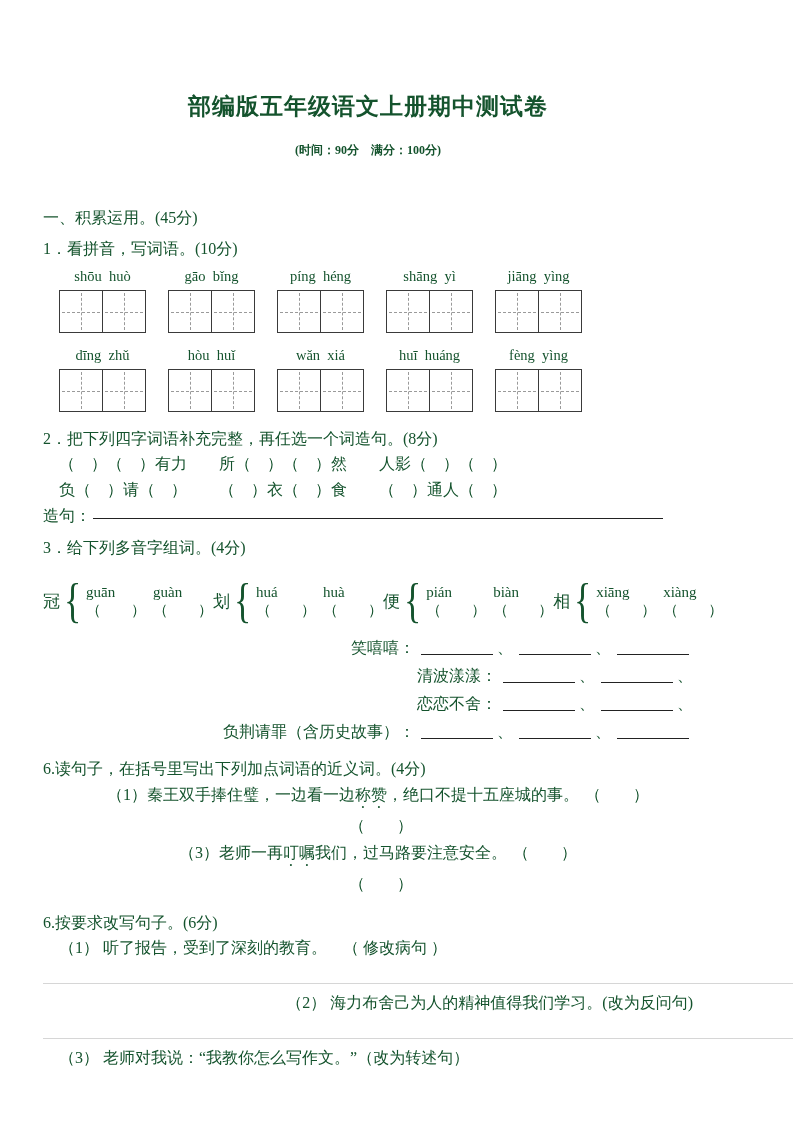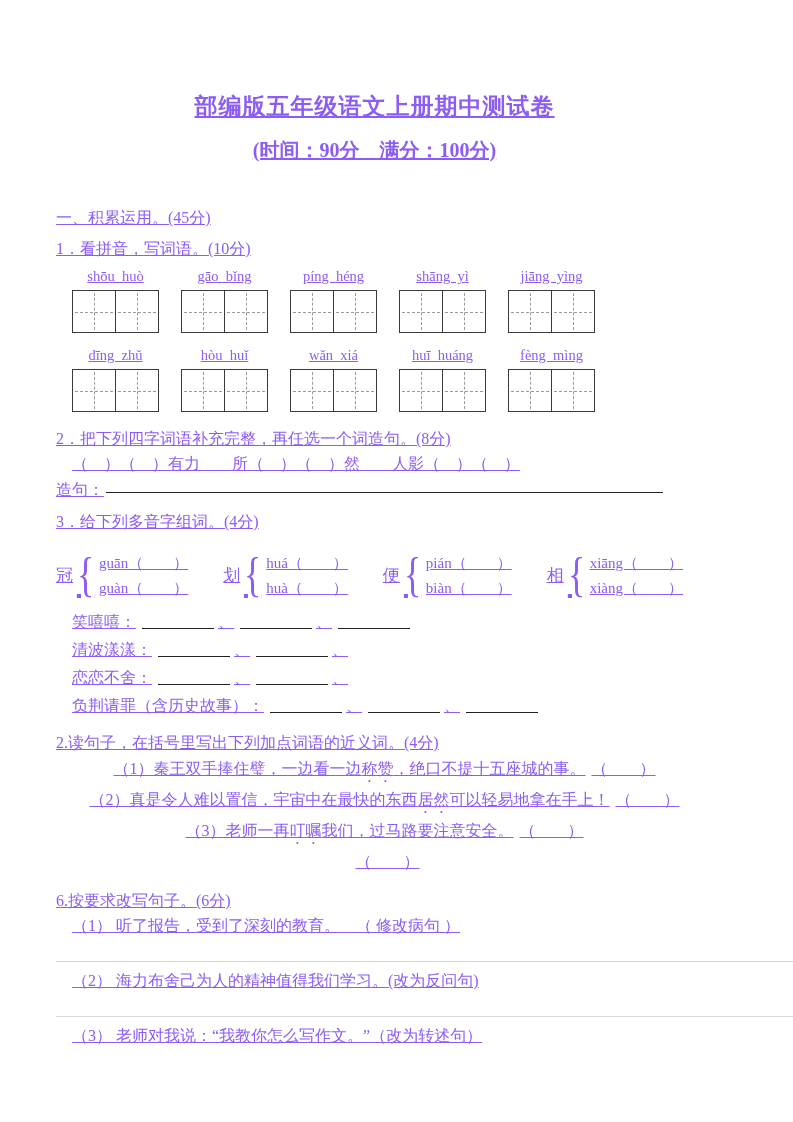--- a/index.html
+++ b/index.html
@@ -1,30 +1,29 @@
 <!DOCTYPE html>
 <html><head>
 <meta charset="utf-8">
 <style>
   * { margin:0; padding:0; box-sizing:border-box; }
   html,body { background:#ffffff; }
   .page {
     position:relative;
     width:793px; height:1122px;
     background:#ffffff;
-    color:#8b5cf6;
+    color:#14532d;
     font-family:"Liberation Serif","DejaVu Serif",serif;
     font-size:16px;
     line-height:25px;
-    padding:92px 100px 0 56px;
+    padding:92px 100px 0 43px;
     overflow:hidden;
-    text-decoration:underline;
   }
   .title { text-align:center; font-size:23px; font-weight:bold; letter-spacing:1px; line-height:30px; }
-  .subtitle { text-align:center; font-size:20px; font-weight:bold; margin-top:16px; }
+  .subtitle { text-align:center; font-size:12px; font-weight:bold; margin-top:16px; }
   .sec-heading { margin-top:42px; }
   .q-label { margin-top:6px; }
 
   
   .pinyin-row { display:flex; gap:22px; margin-left:16px; margin-top:3px; }
   .py { width:87px; text-align:center; font-size:14.5px; white-space:pre; }
   .grid-row { display:flex; gap:22px; margin-left:16px; margin-top:1px; }
   .pgroup { display:flex; }
   .pcell { width:44px; height:43px; border:1px solid #3a3a3a; position:relative; }
   .pcell + .pcell { margin-left:-1px; }
@@ -35,23 +34,23 @@
   .zaoju-row { display:flex; margin-left:0; line-height:26px; margin-right:30px; }
   .blank { display:inline-block; border-bottom:1px solid #222; height:16px; vertical-align:-2px; }
   .w72 { width:72px; margin:0 4px 0 6px; }
   .grow { flex:1; margin-left:2px; }
 
   
   .poly-row { display:flex; justify-content:space-between; margin-top:8px; padding-right:10px; min-height:66px; align-items:center; }
   .poly-group { display:flex; align-items:center; }
   .poly-char { font-size:17px; }
   .brace { font-size:48px; line-height:58px; font-weight:400; margin:0 2px 0 1px; transform:scaleX(0.75); display:inline-block; }
-  .poly-opts { display:flex; flex-direction:column; gap:7px; font-size:15px; line-height:18px; }
-
-  .q4-row { margin-left:16px; line-height:28px; }
+  .poly-opts { display:flex; flex-direction:row; gap:7px; font-size:15px; line-height:18px; }
+
+  .q4-row { margin-left:16px; line-height:28px;text-align:right; }
 
   .q5-item { display:flex; justify-content:center; margin-left:20px; line-height:27px; }
   .em-dot { -webkit-text-emphasis:filled dot; -webkit-text-emphasis-position:under right;
             text-emphasis:filled dot; text-emphasis-position:under right; }
   .paren { white-space:nowrap; margin-left:6px; }
 
   .q6-item { margin-left:16px; line-height:26px; }
   .ans-line { height:23px; border-bottom:1px solid #d6d6d6; margin-right:-100px; }
 </style>
 </head>
@@ -94,21 +93,21 @@
         <div class="pcell"></div>
         <div class="pcell"></div>
       </div>
   </div>
 
   <div class="pinyin-row" style="margin-top:10px;">
     <span class="py">dīng  zhǔ</span>
     <span class="py">hòu  huǐ</span>
     <span class="py">wǎn  xiá</span>
     <span class="py">huī  huáng</span>
-    <span class="py">fèng  mìng</span>
+    <span class="py">fèng  yìng</span>
   </div>
   <div class="grid-row">
     <div class="pgroup">
         <div class="pcell"></div>
         <div class="pcell"></div>
       </div>
     <div class="pgroup">
         <div class="pcell"></div>
         <div class="pcell"></div>
       </div>
@@ -121,20 +120,21 @@
         <div class="pcell"></div>
       </div>
     <div class="pgroup">
         <div class="pcell"></div>
         <div class="pcell"></div>
       </div>
   </div>
 
   <div class="q-label" style="margin-top:14px;">2．把下列四字词语补充完整，再任选一个词造句。(8分)</div>
   <div class="q2-line">（　）（　）有力　　所（　）（　）然　　人影（　）（　）</div>
+  <div class="q2-line">负（　）请（　）　　（　）衣（　）食　　（　）通人（　）</div>
   <div class="zaoju-row">
     <span>造句：</span>
     <span class="blank grow"></span>
   </div>
 
   <div class="q-label">3．给下列多音字组词。(4分)</div>
   <div class="poly-row">
     <div class="poly-group">
       <span class="poly-char">冠</span>
       <span class="brace">{</span>
@@ -175,37 +175,36 @@
   <div class="q4-row">
     <span>清波漾漾：</span><span class="blank w72"></span><span>、</span><span class="blank w72"></span><span>、</span>
   </div>
   <div class="q4-row">
     <span>恋恋不舍：</span><span class="blank w72"></span><span>、</span><span class="blank w72"></span><span>、</span>
   </div>
   <div class="q4-row">
     <span>负荆请罪（含历史故事）：</span><span class="blank w72"></span><span>、</span><span class="blank w72"></span><span>、</span><span class="blank w72"></span>
   </div>
 
-  <div class="q-label" style="margin-top:10px;">2.读句子，在括号里写出下列加点词语的近义词。(4分)</div>
+  <div class="q-label" style="margin-top:10px;">6.读句子，在括号里写出下列加点词语的近义词。(4分)</div>
   <div class="q5-item">
     <span class="sent"><span>（1）秦王双手捧住璧，一边看一边</span><span class="em-dot">称赞</span><span>，绝口不提十五座城的事。</span></span>
     <span class="paren">（　　）</span>
   </div>
   <div class="q5-item">
-    <span class="sent"><span>（2）真是令人难以置信，宇宙中在最快的东西</span><span class="em-dot">居然</span><span>可以轻易地拿在手上！</span></span>
     <span class="paren">（　　）</span>
   </div>
   <div class="q5-item">
     <span class="sent"><span>（3）老师一再</span><span class="em-dot">叮嘱</span><span>我们，过马路要注意安全。</span></span>
     <span class="paren">（　　）</span>
   </div>
   <div class="q5-item">
     <span class="paren">（　　）</span>
   </div>
 
   <div class="q-label" style="margin-top:13px;">6.按要求改写句子。(6分)</div>
   <div class="q6-item">（1） 听了报告，受到了深刻的教育。　（ 修改病句 ）</div>
   <div class="ans-line"></div>
-  <div class="q6-item" style="margin-top:6px;">（2） 海力布舍己为人的精神值得我们学习。(改为反问句)</div>
+  <div class="q6-item" style="margin-top:6px;text-align:right;">（2） 海力布舍己为人的精神值得我们学习。(改为反问句)</div>
   <div class="ans-line"></div>
   <div class="q6-item" style="margin-top:6px;">（3） 老师对我说：“我教你怎么写作文。”（改为转述句）</div>
 
 </div>
 
 </body></html>

